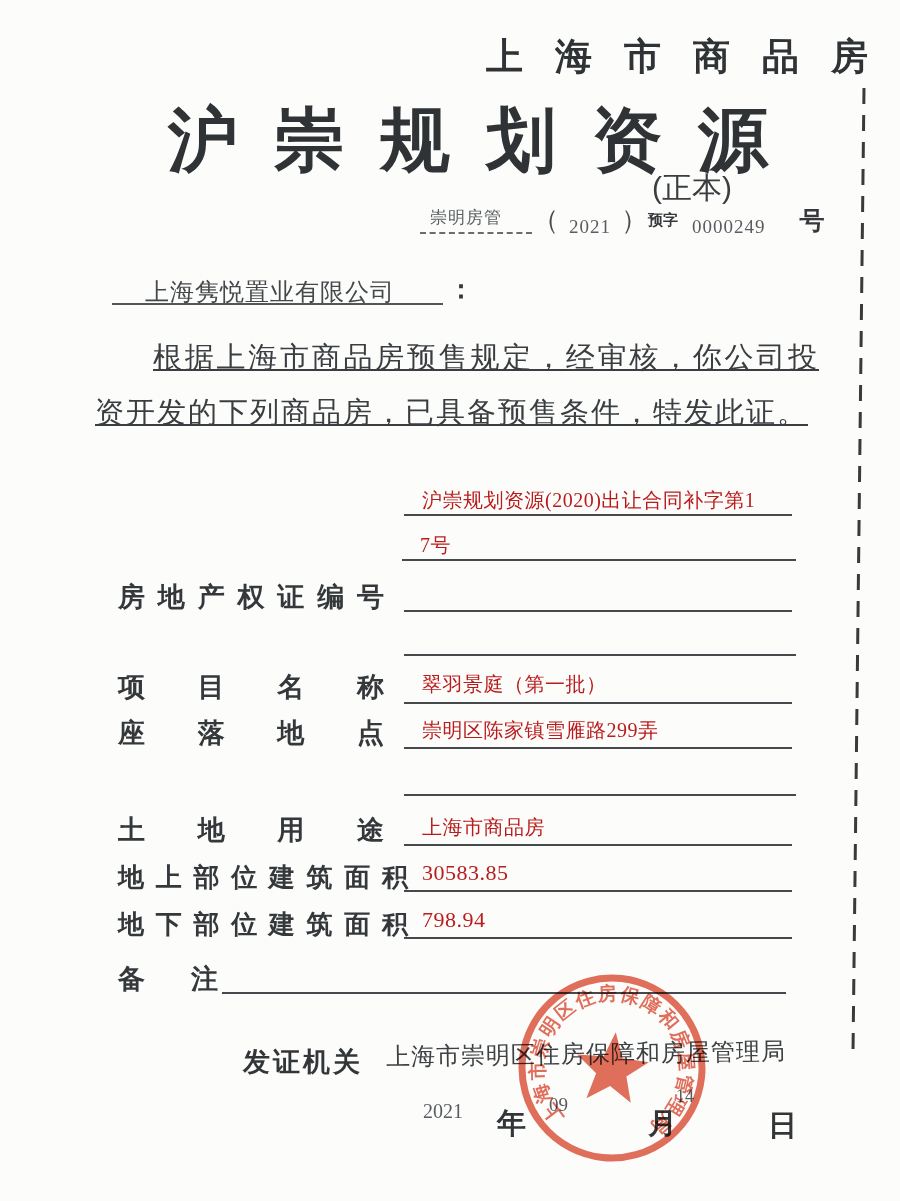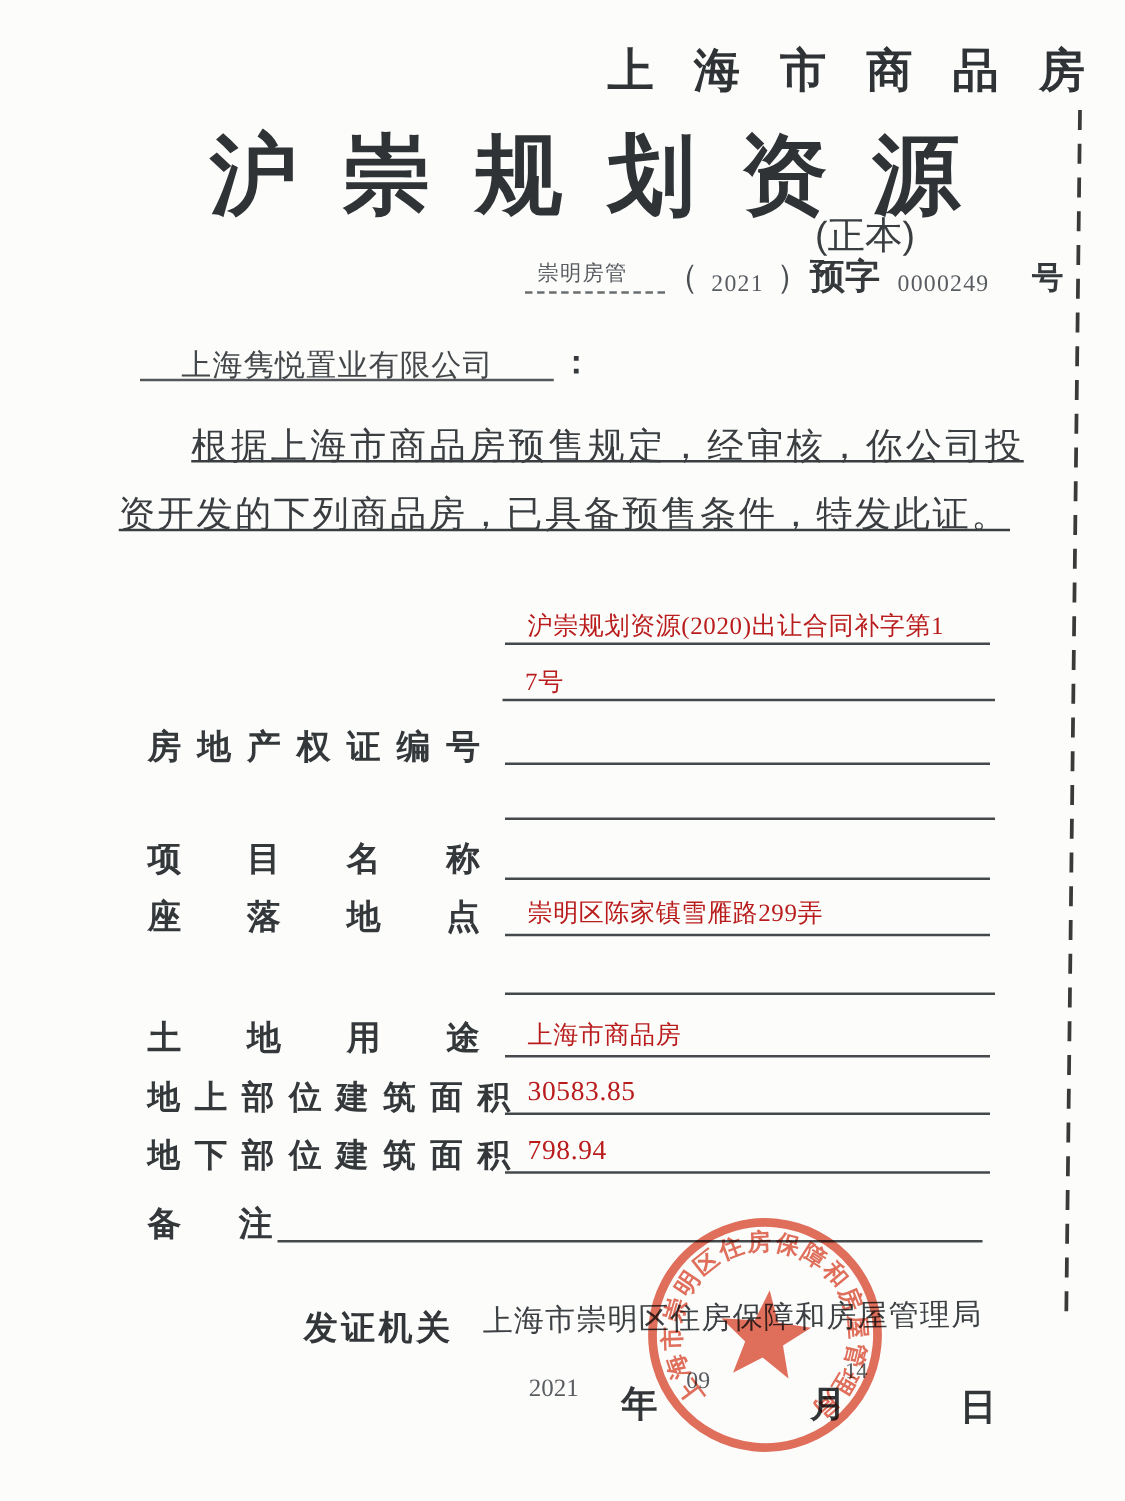--- a/index.html
+++ b/index.html
@@ -44,21 +44,21 @@
     position:absolute;left:420px;top:202px;
     display:flex;align-items:center;white-space:nowrap;
   }
   .permit-agency{
     font-size:17px;color:var(--muted);
     border-bottom:2px dashed #6a6d70;
     padding:0 30px 3px 10px;letter-spacing:1px;
   }
   .paren{font-size:27px;color:#4a4e52;font-weight:400;}
   .permit-year{font-size:19px;color:var(--muted);transform:translateY(7px);margin:0 10px;letter-spacing:1px;}
-  .permit-word{font-size:28px;font-weight:bold;color:var(--ink);}
+  .permit-word{font-size:15px;font-weight:bold;color:var(--ink);}
   .permit-serial{font-size:19px;color:var(--muted);transform:translateY(7px);margin-left:14px;letter-spacing:1px;}
   .permit-unit{font-size:25px;font-weight:bold;color:var(--ink);margin-left:34px;}
   
   .company-underline{position:absolute;left:112px;top:303px;width:331px;height:0;border-top:2px solid #54575a;}
   .company-name{position:absolute;left:145px;top:276px;font-size:24px;letter-spacing:1px;color:#44484b;white-space:nowrap;}
   .company-colon{position:absolute;left:448px;top:272px;font-size:26px;font-weight:bold;color:var(--ink);}
   
   .body-par{
     position:absolute;left:95px;top:330px;width:724px;
     font-size:29px;line-height:55px;letter-spacing:2px;
@@ -131,20 +131,21 @@
   <div class="uline" style="left:404px;top:514px;width:388px;"></div>
   <div class="fvalue" style="left:420px;top:532px;">7号</div>
   <div class="uline" style="left:402px;top:559px;width:394px;"></div>
 
   <div class="flabel" style="top:579px;width:266px;">房地产权证编号</div>
   <div class="fvalue" style="left:422px;top:583px;"></div>
   <div class="uline" style="left:404px;top:610px;width:388px;"></div>
   <div class="uline" style="left:404px;top:654px;width:392px;"></div>
 
   <div class="flabel" style="top:669px;width:266px;">项目名称</div>
+  <div class="fvalue" style="left:422px;top:671px;">翠羽景庭（第一批）</div>
   <div class="uline" style="left:404px;top:702px;width:388px;"></div>
 
   <div class="flabel" style="top:715px;width:266px;">座落地点</div>
   <div class="fvalue" style="left:422px;top:717px;">崇明区陈家镇雪雁路299弄</div>
   <div class="uline" style="left:404px;top:747px;width:388px;"></div>
   <div class="uline" style="left:404px;top:794px;width:392px;"></div>
 
   <div class="flabel" style="top:812px;width:266px;">土地用途</div>
   <div class="fvalue" style="left:422px;top:814px;">上海市商品房</div>
   <div class="uline" style="left:404px;top:844px;width:388px;"></div>

